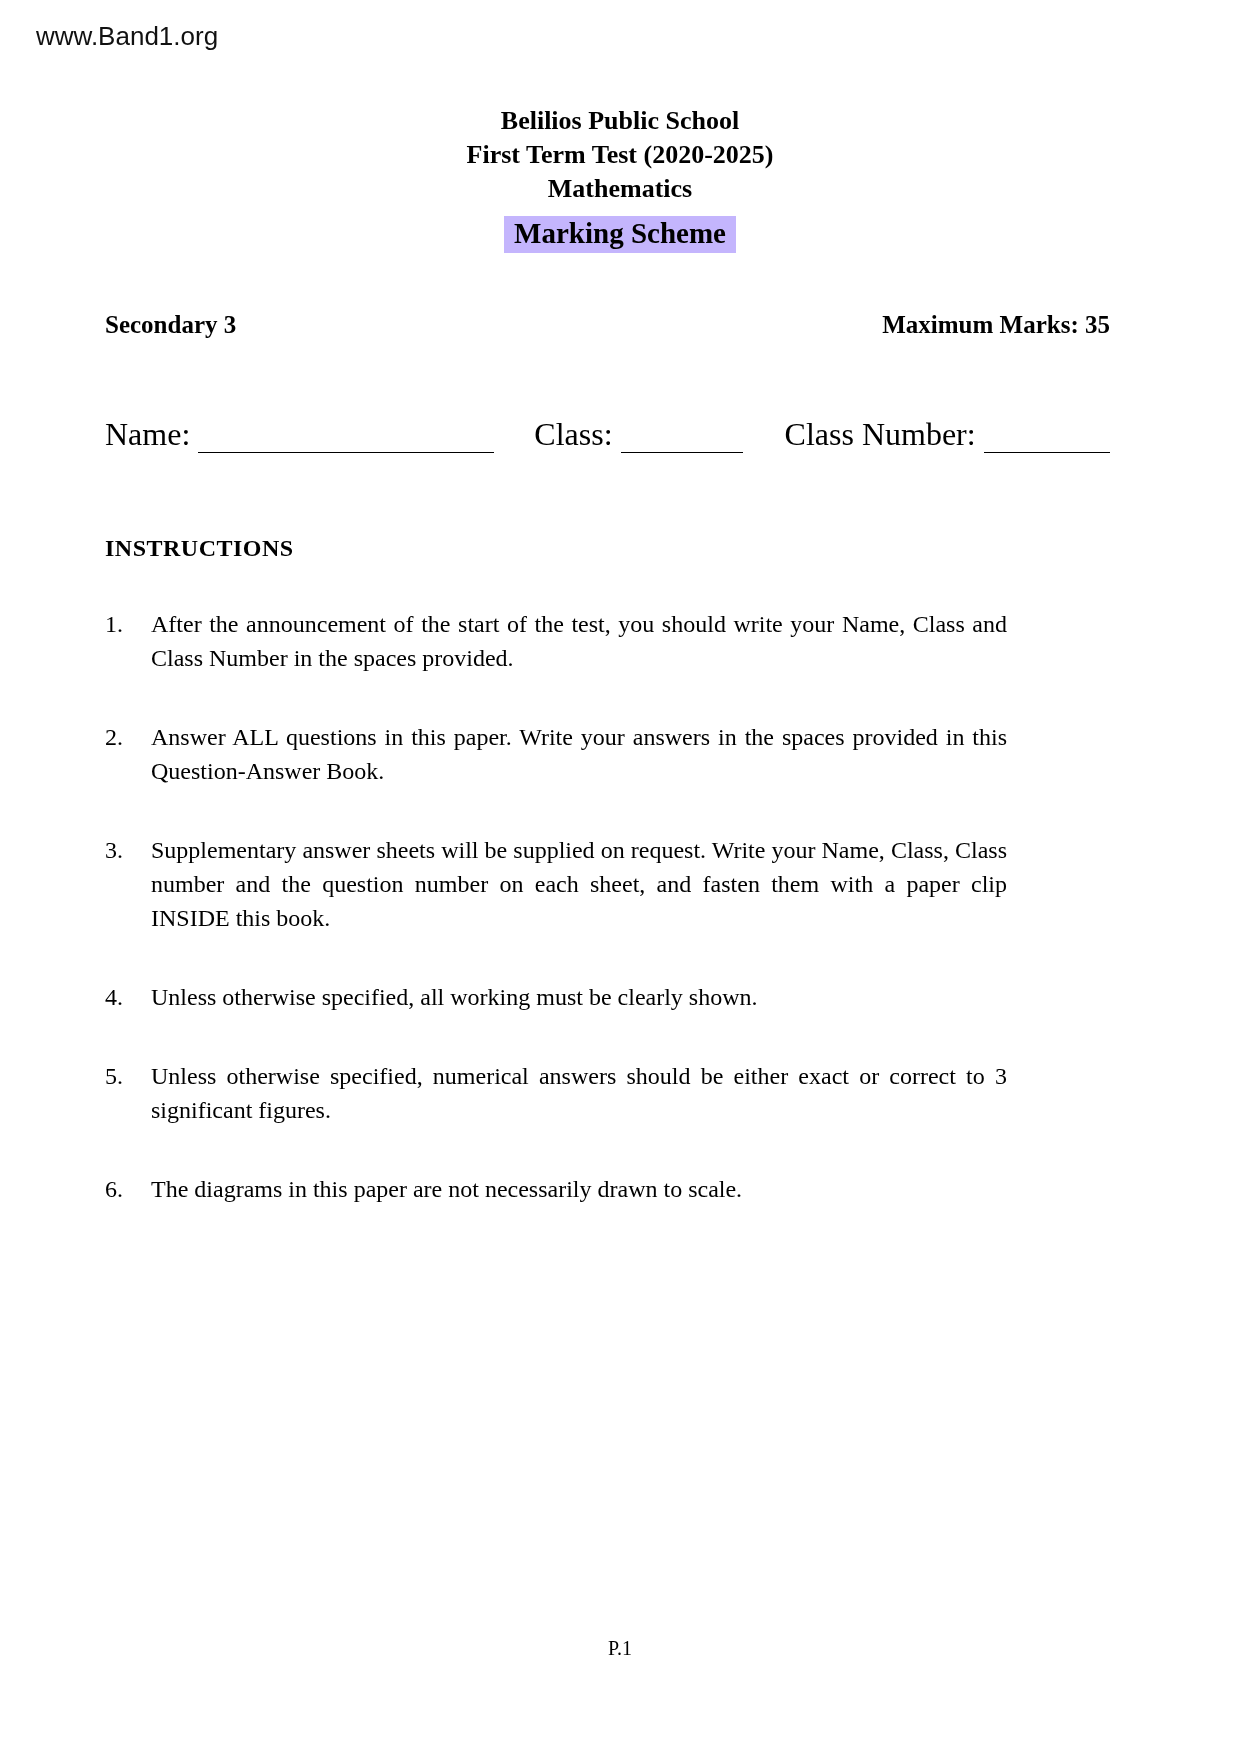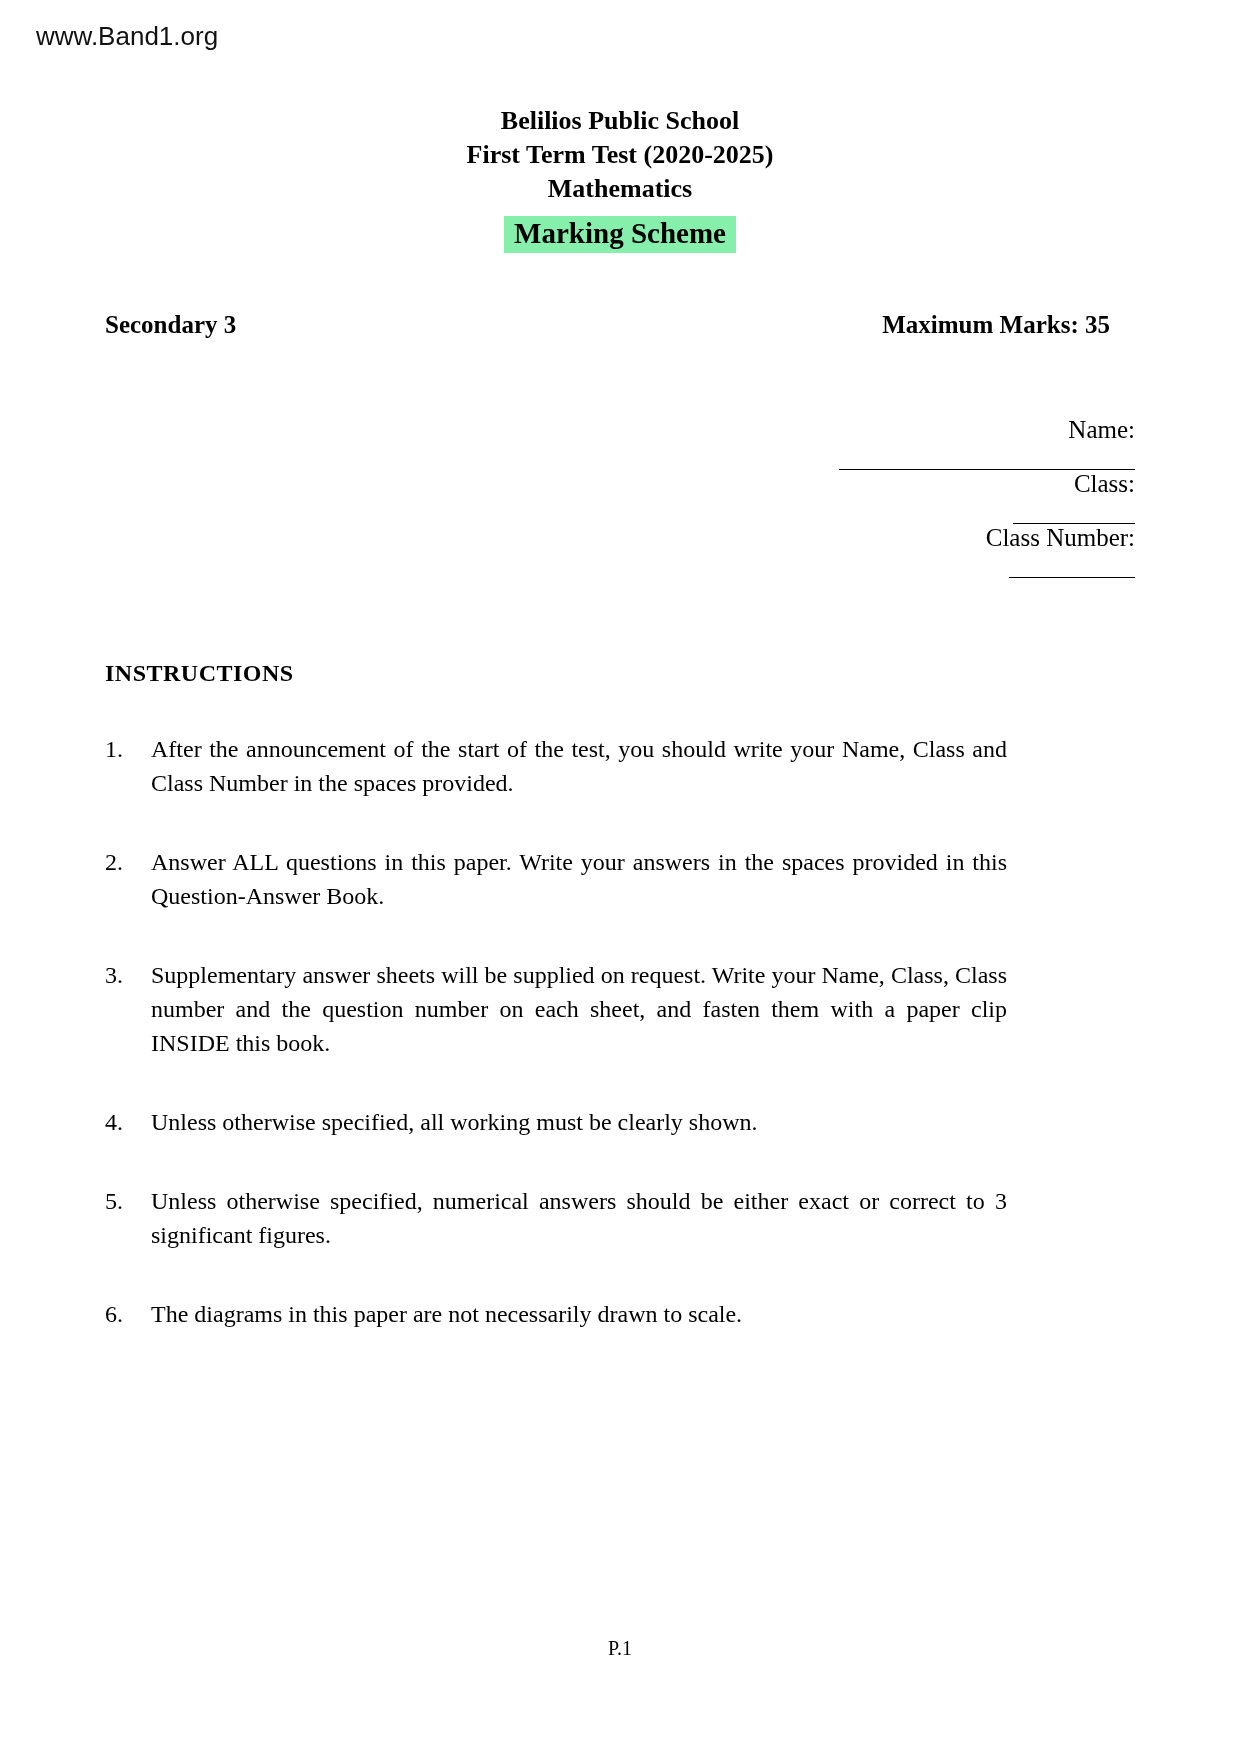--- a/index.html
+++ b/index.html
@@ -30,21 +30,21 @@
     line-height: 34px;
   }
   .marking-scheme-wrap {
     text-align: center;
     margin-top: 10px;
   }
   .marking-scheme {
     display: inline-block;
     font-weight: bold;
     font-size: 29px;
-    background: #86efac;
+    background: #c4b5fd;
     padding: 1px 10px 3px 10px;
   }
   .info-row {
     margin: 52px 105px 0 105px;
     display: flex;
     justify-content: space-between;
     align-items: center;
   }
   .info-left {
     font-weight: bold;
@@ -54,22 +54,21 @@
     font-weight: bold;
     font-size: 25px;
     line-height: 39px;
     text-align: left;
     margin-right: 25px;
   }
   .student-row {
     margin: 72px 105px 0 105px;
     display: flex;
     align-items: flex-end;
-    font-size: 25px;
-    flex-direction: column;
+    font-size: 32px;
   }
   .field-label { white-space: nowrap; }
   .field-line {
     display: inline-block;
     border-bottom: 1.5px solid #000;
     height: 26px;
   }
   .line-name  { width: 296px; margin-left: 8px; }
   .line-class { width: 122px; margin-left: 8px; }
   .line-classnum { width: 126px; margin-left: 8px; }

